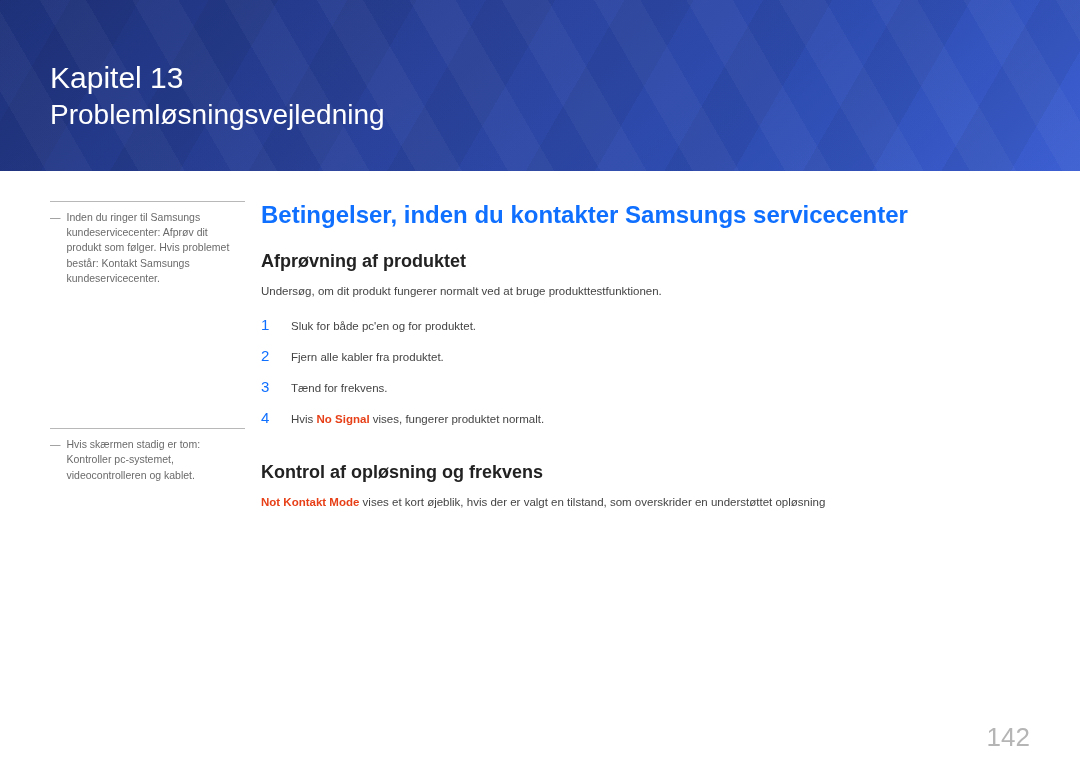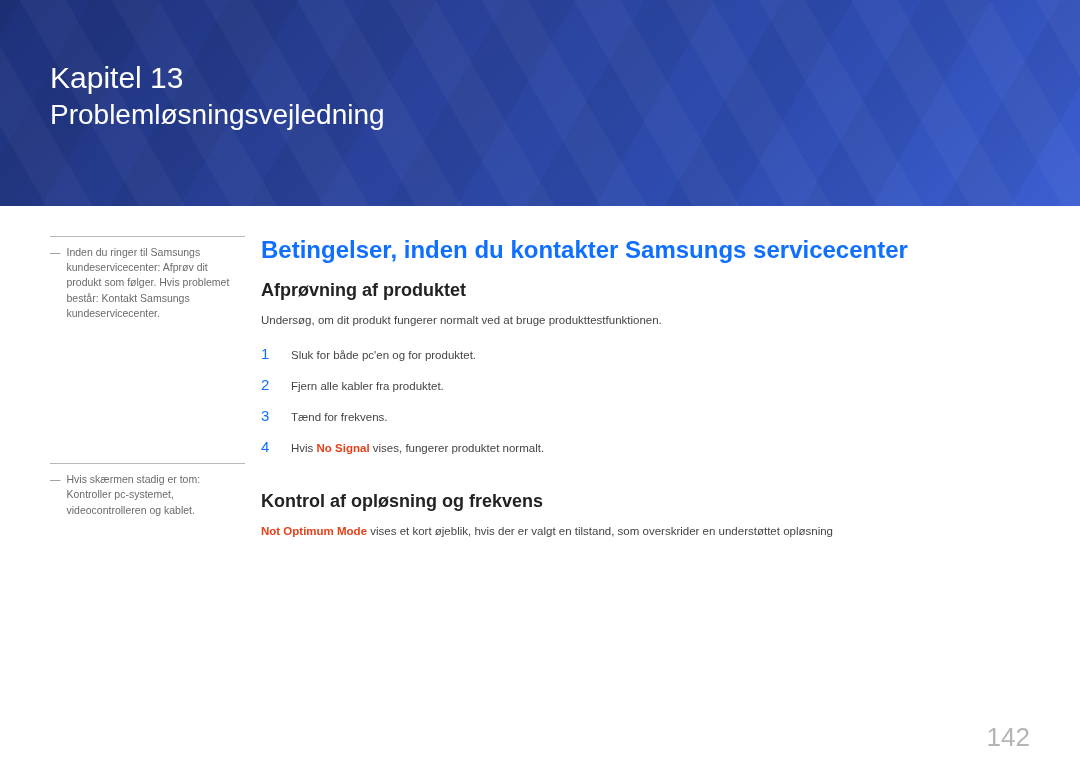--- a/index.html
+++ b/index.html
@@ -6,21 +6,21 @@
   body {
     font-family: "Segoe UI", Arial, sans-serif;
     width: 1080px;
     height: 763px;
     background: #ffffff;
     position: relative;
     color: #333;
   }
   .banner {
     width: 100%;
-    height: 206px;
+    height: 171px;
     background: linear-gradient(135deg, #1a2e7a 0%, #27409e 40%, #2b4bb5 70%, #3a5fd8 100%);
     position: relative;
     overflow: hidden;
     padding: 60px 50px 0 50px;
   }
   .banner::before {
     content: "";
     position: absolute;
     inset: 0;
     background-image:
@@ -68,21 +68,21 @@
   .sidenote .txt { flex: 1; }
   .side-gap { height: 122px; }
   .main {
     flex: 1;
     padding-left: 16px;
   }
   .section-title {
     color: #0f6fff;
     font-size: 24px;
     font-weight: 600;
-    margin-bottom: 16px;
+    margin-bottom: 22px;
   }
   .sub-title {
     color: #222;
     font-size: 18px;
     font-weight: 600;
     margin-bottom: 10px;
   }
   .body-text {
     font-size: 11.5px;
     color: #444;
@@ -163,18 +163,18 @@
       <div class="step">
         <span class="num">4</span>
         <span class="txt">
           <span>Hvis </span><span class="bold-red">No Signal</span><span> vises, fungerer produktet normalt.</span>
         </span>
       </div>
     </div>
 
     <div class="sub-title sub2">Kontrol af opløsning og frekvens</div>
     <div class="body-text">
-      <span class="bold-red">Not Optimum Mode</span><span> vises et kort øjeblik, hvis der er valgt en tilstand, som overskrider en understøttet opløsning</span>
+      <span class="bold-red">Not Kontakt Mode</span><span> vises et kort øjeblik, hvis der er valgt en tilstand, som overskrider en understøttet opløsning</span>
     </div>
   </main>
 </div>
 
 <div class="pagenum">142</div>
 
 </body></html>

